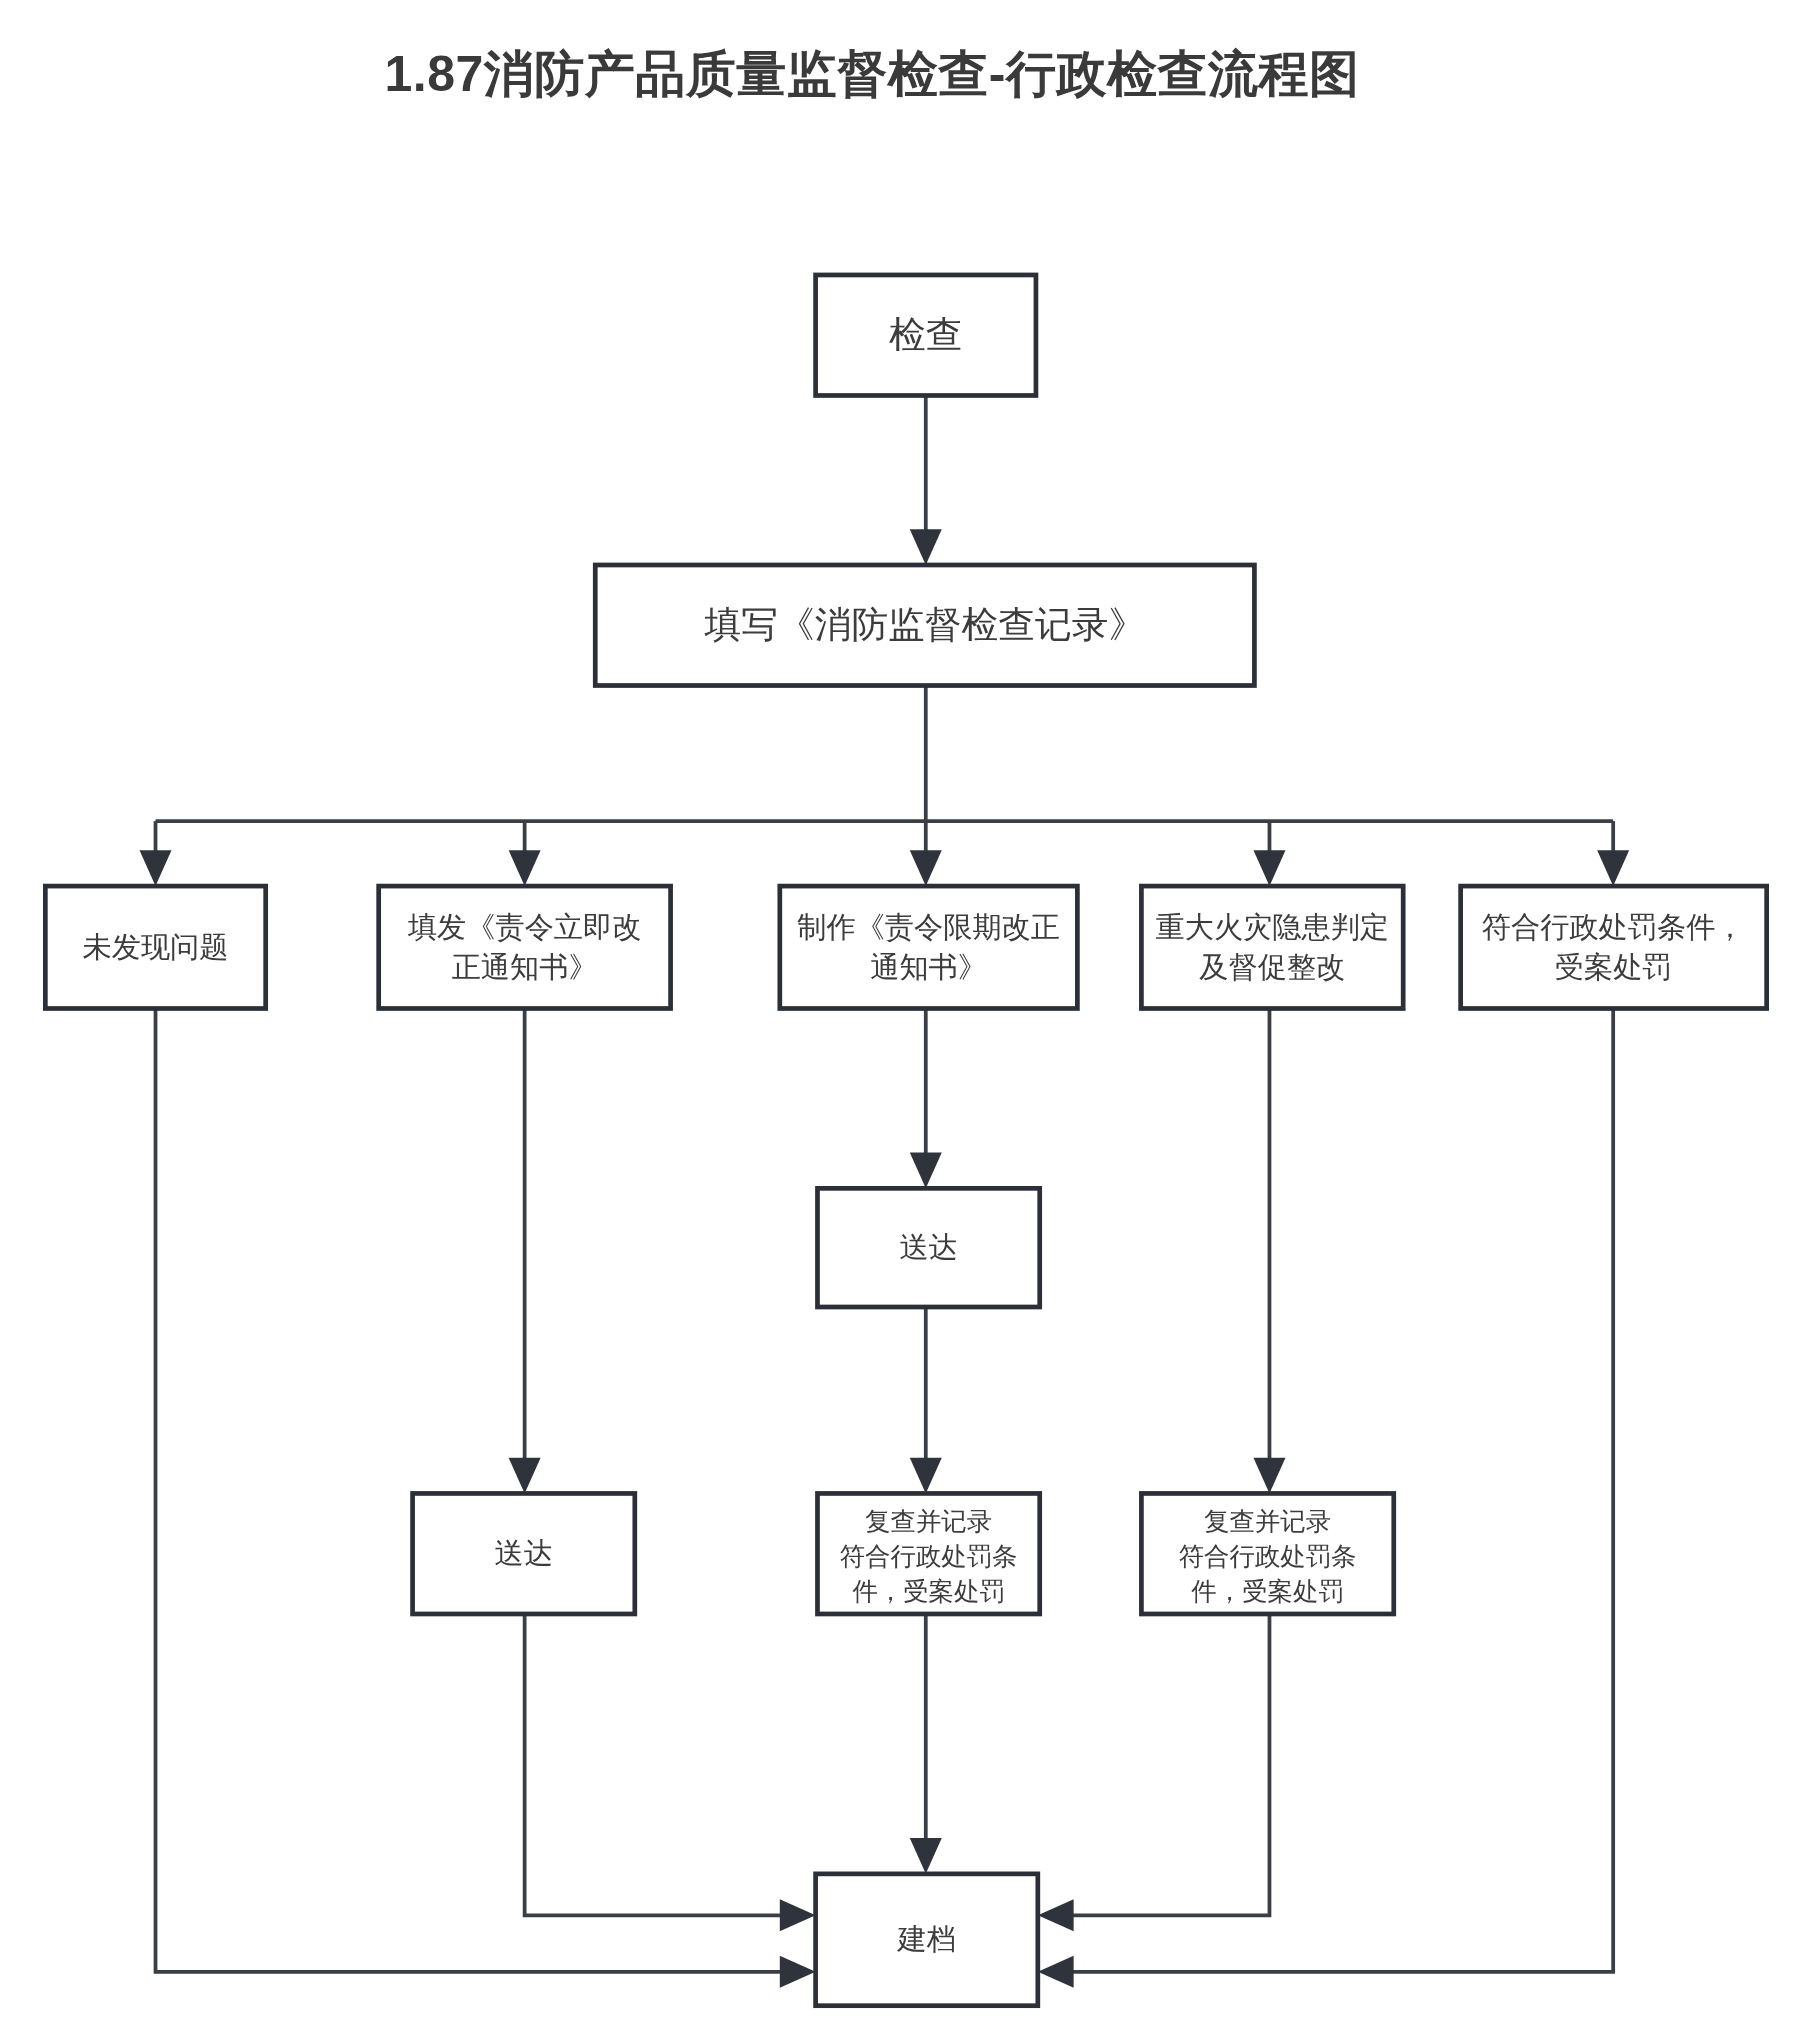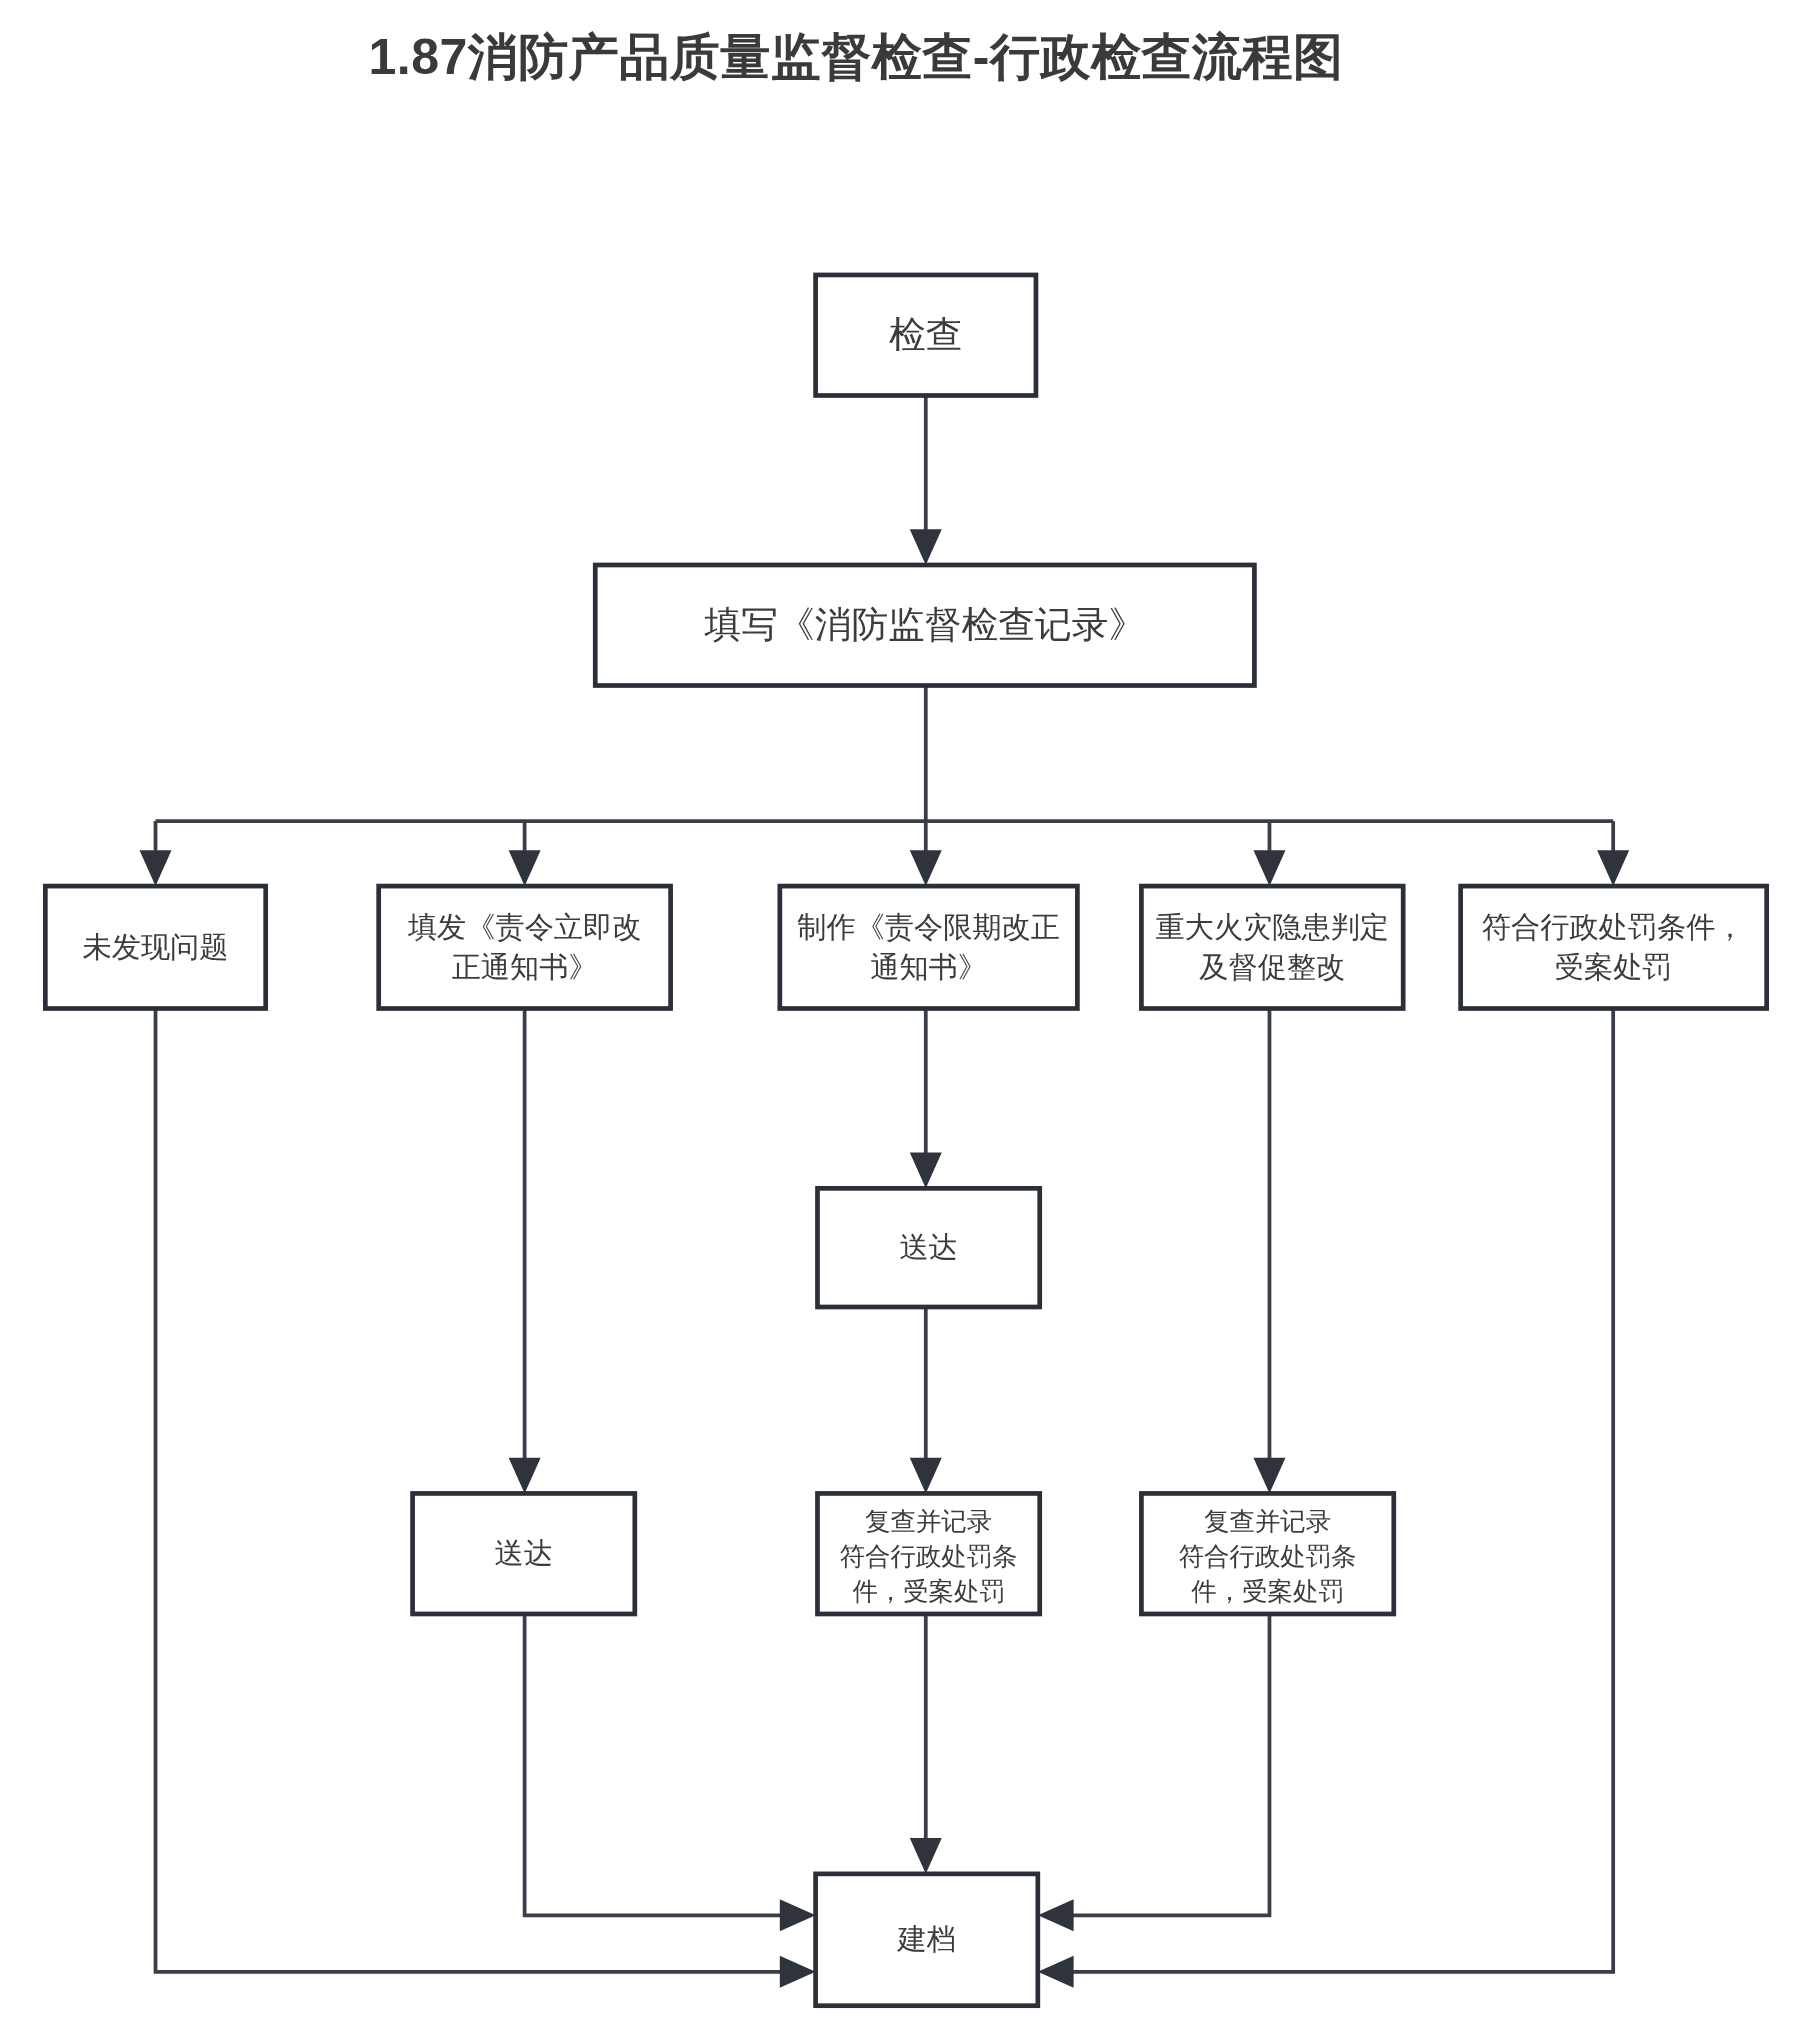--- a/index.html
+++ b/index.html
@@ -9,28 +9,28 @@
   }
   body {
     width: 1812px;
     height: 2033px;
     font-family: "Liberation Sans", "DejaVu Sans", sans-serif;
     overflow: hidden;
   }
   #flow-title {
     position: absolute;
     top: 0;
-    left: 0;
+    left: 16px;
     width: 1712px;
     text-align: center;
     font-size: 50px;
     font-weight: bold;
     color: #3a3a3a;
     letter-spacing: 0.5px;
-    padding-top: 24px;
+    padding-top: 41px;
     box-sizing: border-box;
   }
   #flow-canvas {
     position: absolute;
     top: 0;
     left: 0;
   }
   .node-rect {
     fill: #ffffff;
     stroke: #2b3038;

